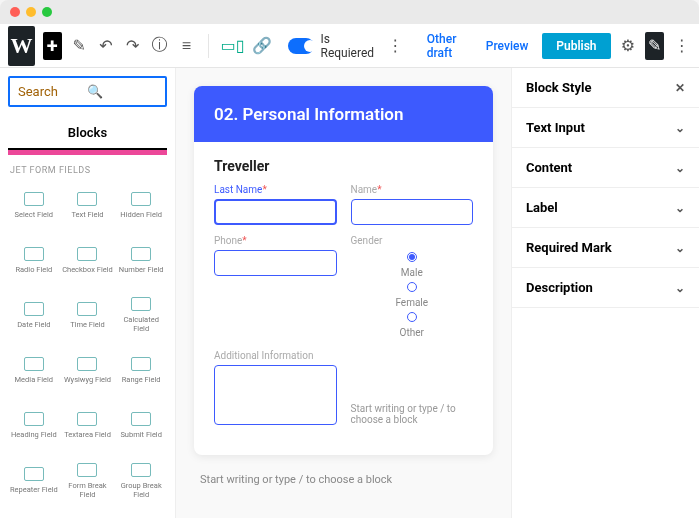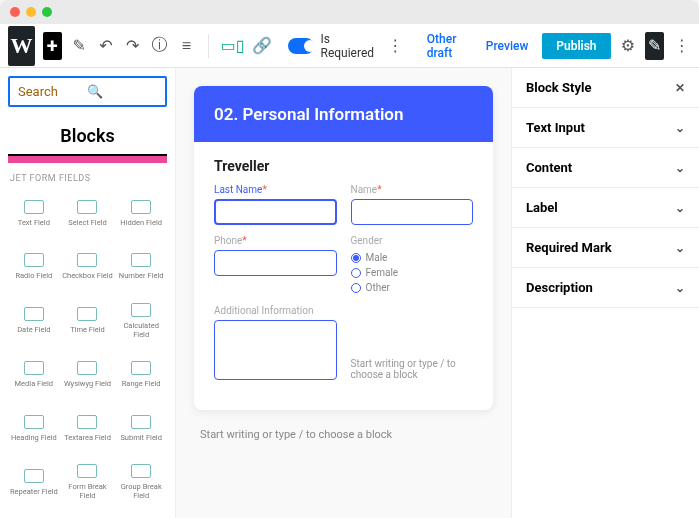--- a/index.html
+++ b/index.html
@@ -23,41 +23,41 @@
 .link-btn { color: #0d6efd; font-size: 12px; font-weight: 500; cursor: pointer; padding: 4px 6px; }
 .publish-btn { background: #00a0d2; color: #fff; font-size: 12px; font-weight: 600; padding: 6px 14px; border-radius: 2px; cursor: pointer; }
 .sq-dark { background: #1d2327; color: #fff; }
 
 .main { display: flex; height: calc(518px - 24px - 44px); background: #f9f9f9; }
 
 .left-panel { width: 176px; background: #fff; border-right: 1px solid #eee; padding: 8px; display: flex; flex-direction: column; }
 .search-box { border: 2px solid #0d6efd; border-radius: 2px; display: flex; align-items: center; padding: 6px 8px; margin-bottom: 10px; }
 .search-box span { flex: 1; color: #a16207; font-size: 13px; }
 .search-ico { font-size: 14px; color: #333; }
-.tabs { display: flex; font-size: 18px; font-weight: 600; border-bottom: 7px solid #ec4899; }
+.tabs { display: flex; font-size: 13px; font-weight: 600; border-bottom: 5px solid #ec4899; }
 .tab { flex: 1; text-align: center; padding: 8px 0; color: #666; cursor: pointer; }
 .tab.active { color: #000; border-bottom: 2px solid #000; }
 .section-h { font-size: 9px; color: #999; letter-spacing: 0.5px; margin: 10px 0 6px 2px; text-transform: uppercase; }
 .block-grid { display: grid; grid-template-columns: repeat(3, 1fr); gap: 2px; overflow-y: auto; flex: 1; }
 .block-item { display: flex; flex-direction: column; align-items: center; justify-content: center; height: 48px; cursor: pointer; }
 .block-ico { width: 20px; height: 14px; border: 1px solid #7bb; margin-bottom: 4px; border-radius: 2px; position: relative; }
 .block-lbl { font-size: 7.5px; color: #777; text-align: center; }
 
 .canvas { flex: 1; padding: 18px 18px 0 18px; display: flex; flex-direction: column; overflow-y: auto; }
 .form-card { background: #fff; border-radius: 8px; box-shadow: 0 2px 8px rgba(0,0,0,0.08); overflow: hidden; }
 .form-head { background: #3d5afe; color: #fff; padding: 18px 20px; font-size: 17px; font-weight: 600; }
 .form-body { padding: 16px 20px 20px; }
 .grp-title { font-weight: 700; font-size: 14px; margin-bottom: 10px; color: #222; }
 .row2 { display: flex; gap: 14px; margin-bottom: 10px; }
 .col { flex: 1; display: flex; flex-direction: column; }
 .fld-label { font-size: 10px; color: #aaa; margin-bottom: 4px; }
 .fld-label .req { color: #e55; }
 .fld-input { height: 26px; border: 1px solid #3d5afe; border-radius: 4px; }
 .fld-input.sel { border-width: 2px; }
-.radio-opt { display: flex; align-items: center; gap: 5px; font-size: 10px; color: #888; margin: 2px 0; }
+.radio-opt { display: flex; align-items: center; gap: 5px; font-size: 10px; color: #888; margin: 2px 0; flex-direction: column; }
 .radio { width: 10px; height: 10px; border: 1px solid #3d5afe; border-radius: 50%; display: inline-block; position: relative; }
 .radio.checked::after { content: ""; position: absolute; width: 6px; height: 6px; background: #3d5afe; border-radius: 50%; top: 1px; left: 1px; }
 .textarea { height: 60px; border: 1px solid #3d5afe; border-radius: 4px; }
 .hint { font-size: 10px; color: #999; margin-top: 8px; }
 .canvas-hint { font-size: 11px; color: #888; margin: 18px 0 10px 6px; }
 
 .right-panel { width: 188px; background: #fff; border-left: 1px solid #eee; }
 .rp-row { display: flex; align-items: center; justify-content: space-between; padding: 12px 14px; border-bottom: 1px solid #eee; font-size: 13px; cursor: pointer; }
 .rp-row.head { font-weight: 700; }
 .rp-row.bold { font-weight: 700; }
@@ -103,25 +103,25 @@
       <span>Search</span>
       <span class="search-ico">🔍</span>
     </div>
     <div class="tabs">
       <div class="tab active">Blocks</div>
     </div>
     <div class="section-h">JET FORM FIELDS</div>
     <div class="block-grid" id="block-grid">
         <div class="block-item">
           <div class="block-ico"></div>
+          <div class="block-lbl">Select Field</div>
+        </div>
+        <div class="block-item">
+          <div class="block-ico"></div>
           <div class="block-lbl">Text Field</div>
-        </div>
-        <div class="block-item">
-          <div class="block-ico"></div>
-          <div class="block-lbl">Select Field</div>
         </div>
         <div class="block-item">
           <div class="block-ico"></div>
           <div class="block-lbl">Hidden Field</div>
         </div>
         <div class="block-item">
           <div class="block-ico"></div>
           <div class="block-lbl">Radio Field</div>
         </div>
         <div class="block-item">

